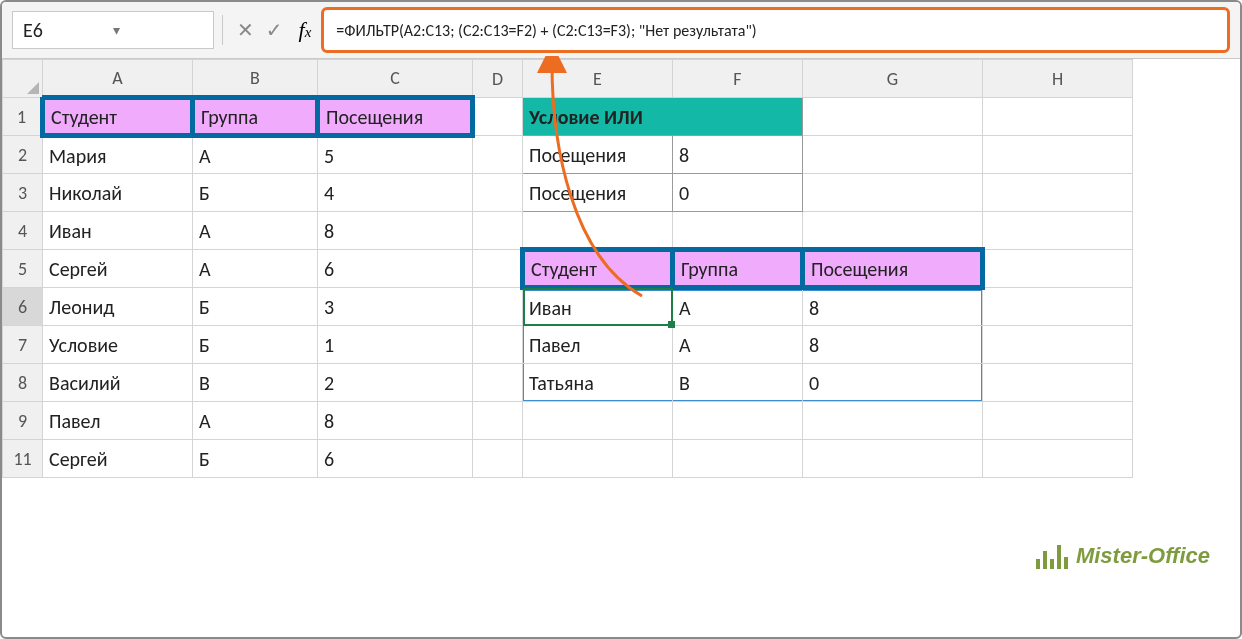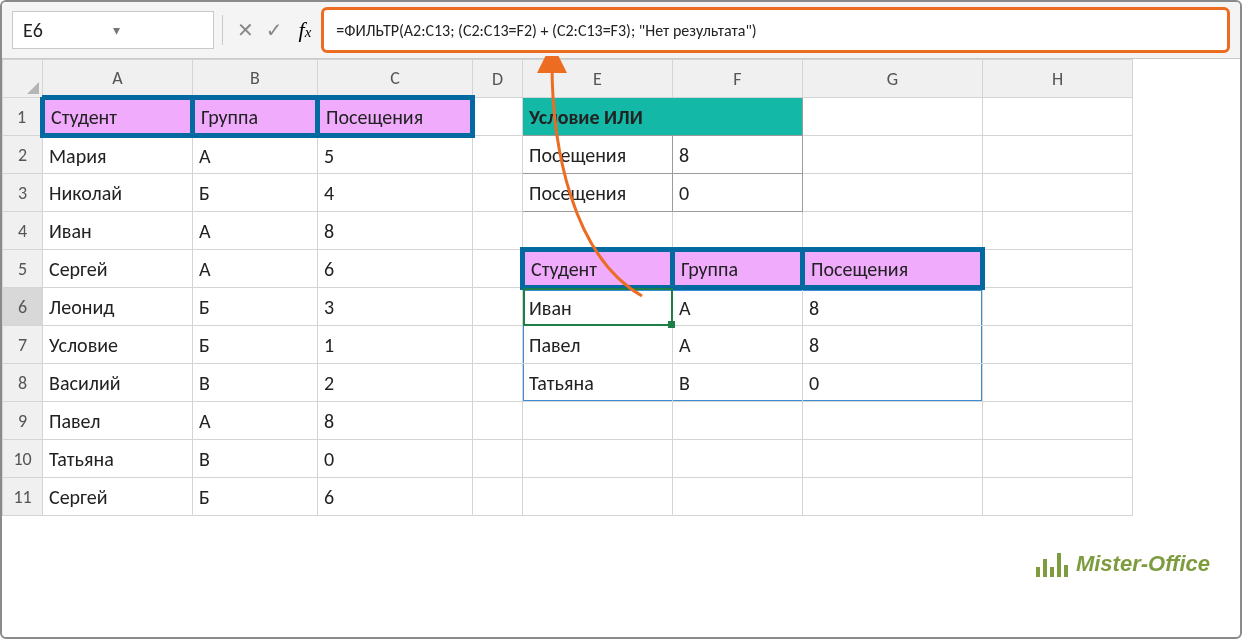--- a/index.html
+++ b/index.html
@@ -149,21 +149,21 @@
   .arrow {
     position:absolute;
     pointer-events:none;
     left:530px; top:54px;
     width:160px; height:260px;
   }
 
   
   .watermark {
     position:absolute;
-    right:30px; bottom:60px;
+    right:30px; bottom:68px;
     display:flex;
     align-items:center;
     gap:8px;
     color:#7e9c3e;
     font-family: Arial, sans-serif;
     font-size:22px;
     font-style:italic;
     font-weight:bold;
   }
   .wm-bars { display:flex; align-items:flex-end; gap:3px; height:26px;}
@@ -317,31 +317,20 @@
     <td>Павел</td>
     <td class="center">А</td>
     <td class="center">8</td>
     <td></td>
     <td></td>
     <td></td>
     <td></td>
     <td></td>
   </tr>
 
-  <tr>
-    <th class="rowhdr">10</th>
-    <td>Татьяна</td>
-    <td class="center">В</td>
-    <td class="center">0</td>
-    <td></td>
-    <td></td>
-    <td></td>
-    <td></td>
-    <td></td>
-  </tr>
 
   <tr>
     <th class="rowhdr">11</th>
     <td>Сергей</td>
     <td class="center">Б</td>
     <td class="center">6</td>
     <td></td>
     <td></td>
     <td></td>
     <td></td>

